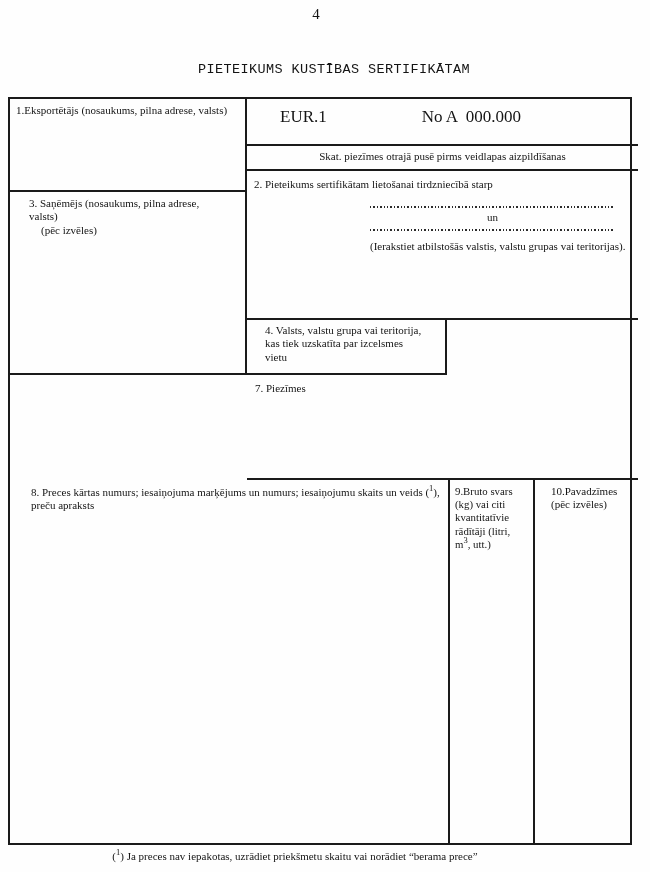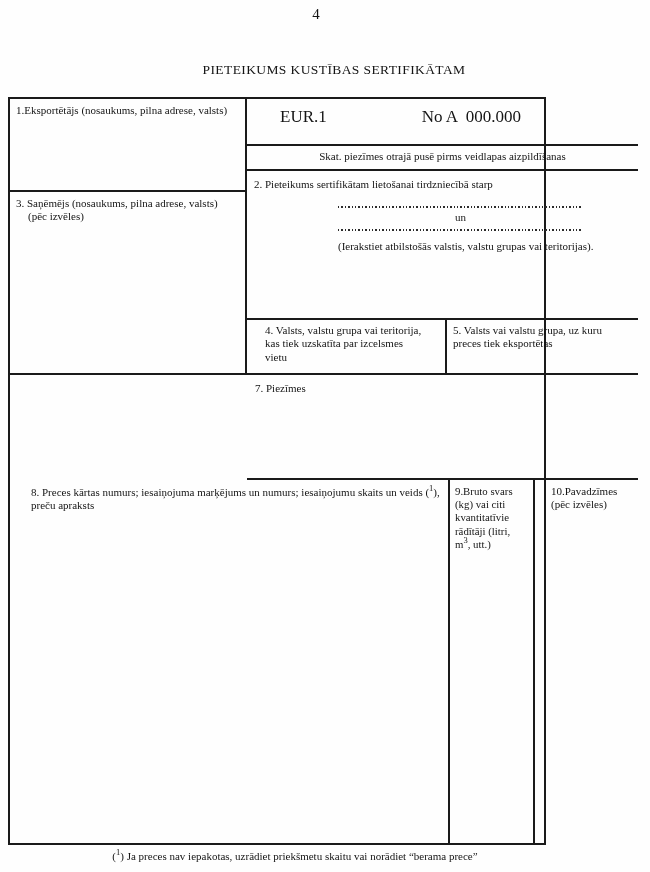--- a/index.html
+++ b/index.html
@@ -15,50 +15,50 @@
     overflow:hidden;
     margin:0 auto;
   }
   .page-number {
     position:absolute; top:6px; left:0; width:632px;
     text-align:center; font-size:15px;
   }
   .doc-title {
     position:absolute; top:62px; left:0; width:650px;
     text-align:center; text-indent:18px;
-    font-size:13.5px; letter-spacing:.4px;
+    font-size:13.5px; letter-spacing:.4px;font-family:Liberation Mono, monospace;
   }
   .form-table {
     position:absolute; top:97px; left:8px;
-    width:538px; height:748px;
+    width:624px; height:748px;
     border:2px solid #1a1a1a;
     box-sizing:border-box;
   }
   .cell {
     position:absolute; box-sizing:border-box;
     font-size:11px; line-height:1.22;
   }
   .br { border-right:2px solid #1a1a1a; }
   .bb { border-bottom:2px solid #1a1a1a; }
   .cell-box1  { left:0;   top:0;   width:237px; height:93px;  padding:5px 6px; }
-  .cell-box3  { left:0;   top:93px; width:237px; height:183px; padding:5px 6px; }
+  .cell-box3  { left:0;   top:93px; width:237px; height:183px; padding:5px 19px; }
   .cell-box6  { left:0;   top:276px; width:237px; height:105px; padding:7px 6px; }
   .cell-box8  { left:0;   top:381px; width:440px; height:363px; padding:6px 2px 5px 21px; }
   .cell-eur   { left:237px; top:0;   width:391px; height:47px; padding:8px 16px 0 33px; display:flex; }
   .cell-skat  { left:237px; top:47px; width:391px; height:25px; text-align:center; padding-top:4px; }
   .cell-box2  { left:237px; top:72px; width:391px; height:149px; padding:7px 6px 0 7px; }
   .cell-box4  { left:237px; top:221px; width:200px; height:55px; padding:4px 18px; }
   .cell-box5  { left:437px; top:221px; width:191px; height:55px; padding:4px 6px; }
   .cell-box7  { left:237px; top:276px; width:391px; height:105px; padding:7px 8px; }
   .cell-box9  { left:440px; top:381px; width:85px; height:363px; padding:5px 3px 5px 5px; font-size:10.8px; }
   .cell-box10 { left:525px; top:381px; width:103px; height:363px; padding:5px 16px; }
   .eur-code { font-size:17px; }
   .eur-serial { font-size:17px; margin-left:95px; white-space:pre; }
   .sublabel-indent { padding-left:12px; }
-  .box2-fill { width:245px; margin:15px 0 0 84px; text-align:center; }
+  .box2-fill { width:245px; margin:15px 0 0 116px; text-align:center; }
   .dotline {
     height:2px;
     background:repeating-linear-gradient(90deg, #2b2b2b 0 1.4px, transparent 1.4px 3.4px);
   }
   .box2-un { margin:3px 0 4px; }
   .box2-note { margin-top:9px; white-space:nowrap; }
   sup { font-size:8.5px; line-height:0; }
   .footnote {
     position:absolute; top:850px; left:0; width:590px;
     text-align:center; font-size:11px;
@@ -105,23 +105,20 @@
         <div class="box2-un">un</div>
         <div class="dotline"></div>
         <div class="box2-note">(Ierakstiet atbilstošās valstis, valstu grupas vai teritorijas).</div>
       </div>
     </div>
 
     <div class="cell cell-box4 br bb">
       <span>4. Valsts, valstu grupa vai teritorija, kas tiek uzskatīta par izcelsmes vietu</span>
     </div>
 
-    <div class="cell cell-box5 bb">
-      <span>5. Valsts vai valstu grupa, uz kuru preces tiek eksportētas</span>
-    </div>
 
     <div class="cell cell-box7 bb">
       <span>7. Piezīmes</span>
     </div>
 
     <div class="cell cell-box9 br">
       <div>9.Bruto svars</div>
       <div>(kg) vai citi</div>
       <div>kvantitatīvie</div>
       <div>rādītāji (litri,</div>

